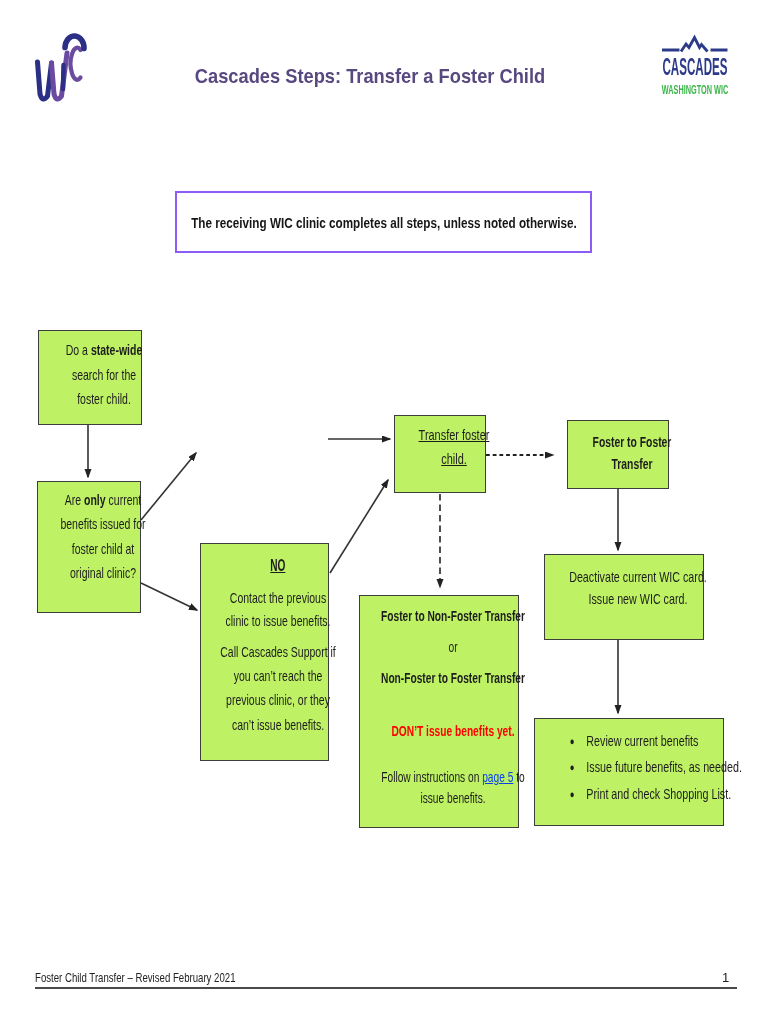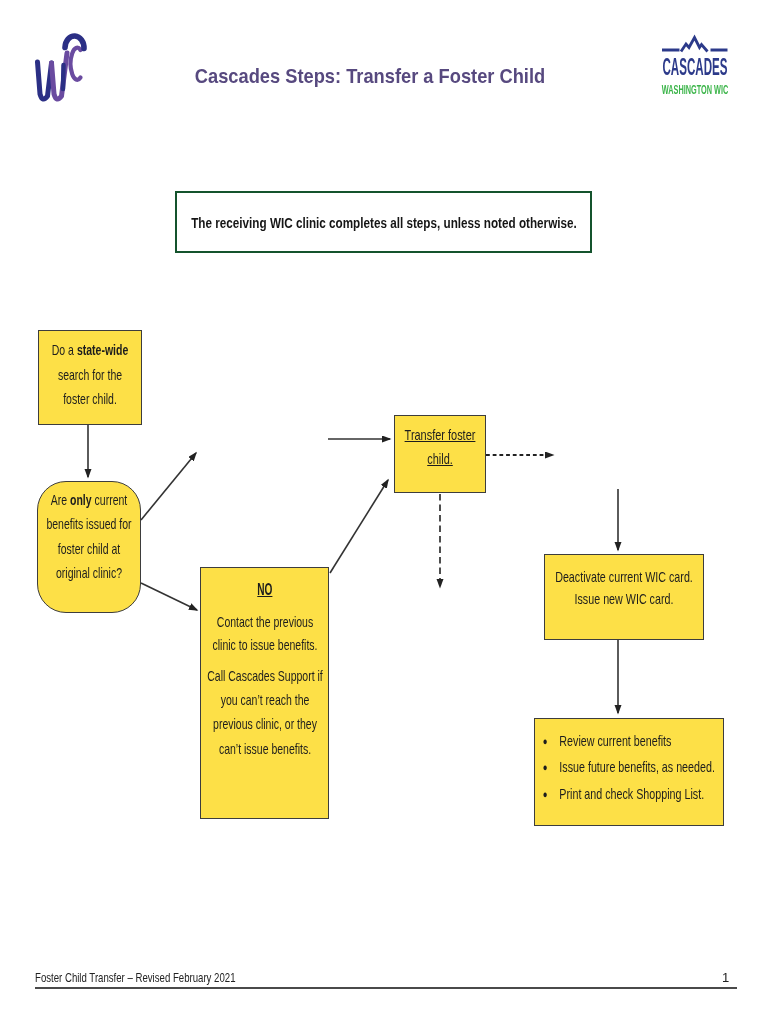--- a/index.html
+++ b/index.html
@@ -1,26 +1,26 @@
 <!DOCTYPE html>
 <html><head>
 <meta charset="utf-8">
 <style>
 html,body{margin:0;padding:0;background:#fff;}
 #page{position:relative;width:770px;height:1024px;background:#fff;overflow:hidden;
   font-family:"Liberation Sans",sans-serif;color:#1d1d1d;}
-.bx{position:absolute;border:1.5px solid #3d3d3d;background:#fde047;box-sizing:border-box;text-align:center;}
+.bx{position:absolute;border:1.5px solid #3d3d3d;background:#bef264;box-sizing:border-box;text-align:center;padding-left:27px;}
 .in{width:100%;transform-origin:50% 0;white-space:nowrap;}
 .bx .in{position:relative;width:340px;left:50%;margin-left:-170px;transform-origin:50% 0;}
 #bul .in{width:auto;left:0;margin-left:0;transform-origin:0 0;}
 .bx p{margin:0;}
 b{font-weight:bold;}
 #title{position:absolute;left:0;top:64px;width:740px;text-align:center;
   font-size:21px;font-weight:bold;color:#57497f;transform:scaleX(0.87);transform-origin:50% 50%;}
-#notice{position:absolute;left:175px;top:191px;width:417px;height:62px;border:2px solid #14532d;
+#notice{position:absolute;left:175px;top:191px;width:417px;height:62px;border:2px solid #8b5cf6;
   box-sizing:border-box;}
 #notice .in{position:absolute;left:50%;top:50%;transform:translate(-50%,-50%) scaleX(0.78);font-size:15px;font-weight:bold;white-space:nowrap;color:#161616;width:auto;}
 #footer-text{position:absolute;left:35px;top:970px;font-size:13px;color:#222;
   transform:scaleX(0.74);transform-origin:0 0;white-space:nowrap;}
 #pagenum{position:absolute;left:722px;top:970px;font-size:13px;color:#222;}
 #footer-line{position:absolute;left:35px;top:987px;width:702px;height:1.5px;background:#4a4a4a;}
 .blt{display:inline-block;width:23px;font-size:11px;vertical-align:1px;}
 .hd{display:inline-block;transform-origin:50% 60%;}
 </style>
 </head>
@@ -51,45 +51,58 @@
 
   <div id="notice">
       <div class="in">The receiving WIC clinic completes all steps, unless noted otherwise.</div>
     </div>
 
   <div class="bx" id="b1" style="left:38px;top:330px;width:104px;height:95px;">
     <div class="in" style="transform:scaleX(0.70);font-size:15px;line-height:24.6px;padding-top:7px;">
       Do a <b>state-wide</b><br>search for the<br>foster child.</div>
   </div>
 
-  <div class="bx" id="b2" style="left:37px;top:481px;width:104px;height:132px;border-radius:29px;">
+  <div class="bx" id="b2" style="left:37px;top:481px;width:104px;height:132px;">
     <div class="in" style="transform:scaleX(0.70);font-size:15px;line-height:24.3px;padding-top:6px;">
       Are <b>only</b> current<br>benefits issued for<br>foster child at<br>original clinic?</div>
   </div>
 
 
-  <div class="bx" id="bno" style="left:200px;top:543px;width:129px;height:252px;margin-top:24px;">
+  <div class="bx" id="bno" style="left:200px;top:543px;width:129px;height:218px;">
     <div class="in" style="transform:scaleX(0.70);font-size:15px;">
       <p style="margin-top:11px;line-height:22px;font-weight:bold;font-size:17px;"><span class="hd" style="transform:scaleX(0.85);"><u>NO</u></span></p>
       <p style="margin-top:9px;line-height:23.4px;">Contact the previous<br>clinic to issue benefits.</p>
       <p style="margin-top:7px;line-height:24.3px;">Call Cascades Support if<br>you can’t reach the<br>previous clinic, or they<br>can’t issue benefits.</p>
     </div>
   </div>
 
   <div class="bx" id="btr" style="left:394px;top:415px;width:92px;height:78px;text-decoration:underline;">
     <div class="in" style="transform:scaleX(0.73);font-size:15px;line-height:24.5px;padding-top:6.5px;">
       Transfer foster<br>child.</div>
   </div>
 
+  <div class="bx" id="bf2f" style="left:567px;top:420px;width:102px;height:69px;">
+    <div class="in" style="transform:scaleX(0.69);font-size:15px;line-height:22.2px;padding-top:9.8px;font-weight:bold;">
+      Foster to Foster<br>Transfer</div>
+  </div>
 
   <div class="bx" id="bdea" style="left:544px;top:554px;width:160px;height:86px;text-align:center;">
     <div class="in" style="transform:scaleX(0.715);font-size:15px;line-height:21.5px;padding-top:11px;">
       Deactivate current WIC card.<br>Issue new WIC card.</div>
   </div>
 
+  <div class="bx" id="bfnf" style="left:359px;top:595px;width:160px;height:233px;">
+    <div class="in" style="transform:scaleX(0.68);font-size:15px;">
+      <p style="margin-top:9px;line-height:21px;font-weight:bold;">Foster to Non-Foster Transfer</p>
+      <p style="margin-top:10px;line-height:21px;">or</p>
+      <p style="margin-top:10px;line-height:21px;font-weight:bold;">Non-Foster to Foster Transfer</p>
+      <p style="margin-top:32px;line-height:21px;font-weight:bold;color:#fe0000;">DON’T issue benefits yet.</p>
+      <p style="margin-top:26px;line-height:20.5px;">Follow instructions on <span style="color:#0a41ee;text-decoration:underline;">page 5</span> to<br>issue benefits.</p>
+    </div>
+  </div>
 
   <div class="bx" id="bul" style="left:534px;top:718px;width:190px;height:108px;text-align:left;">
     <div class="in" style="transform:scaleX(0.715);transform-origin:0 0;font-size:15px;line-height:25.4px;padding-top:9px;padding-left:11px;">
       <div><span class="blt">●</span>Review current benefits</div>
       <div><span class="blt">●</span>Issue future benefits, as needed.</div>
       <div><span class="blt">●</span>Print and check Shopping List.</div>
     </div>
   </div>
 
   <svg width="770" height="1024" viewBox="0 0 770 1024" style="position:absolute;left:0;top:0;pointer-events:none;">

